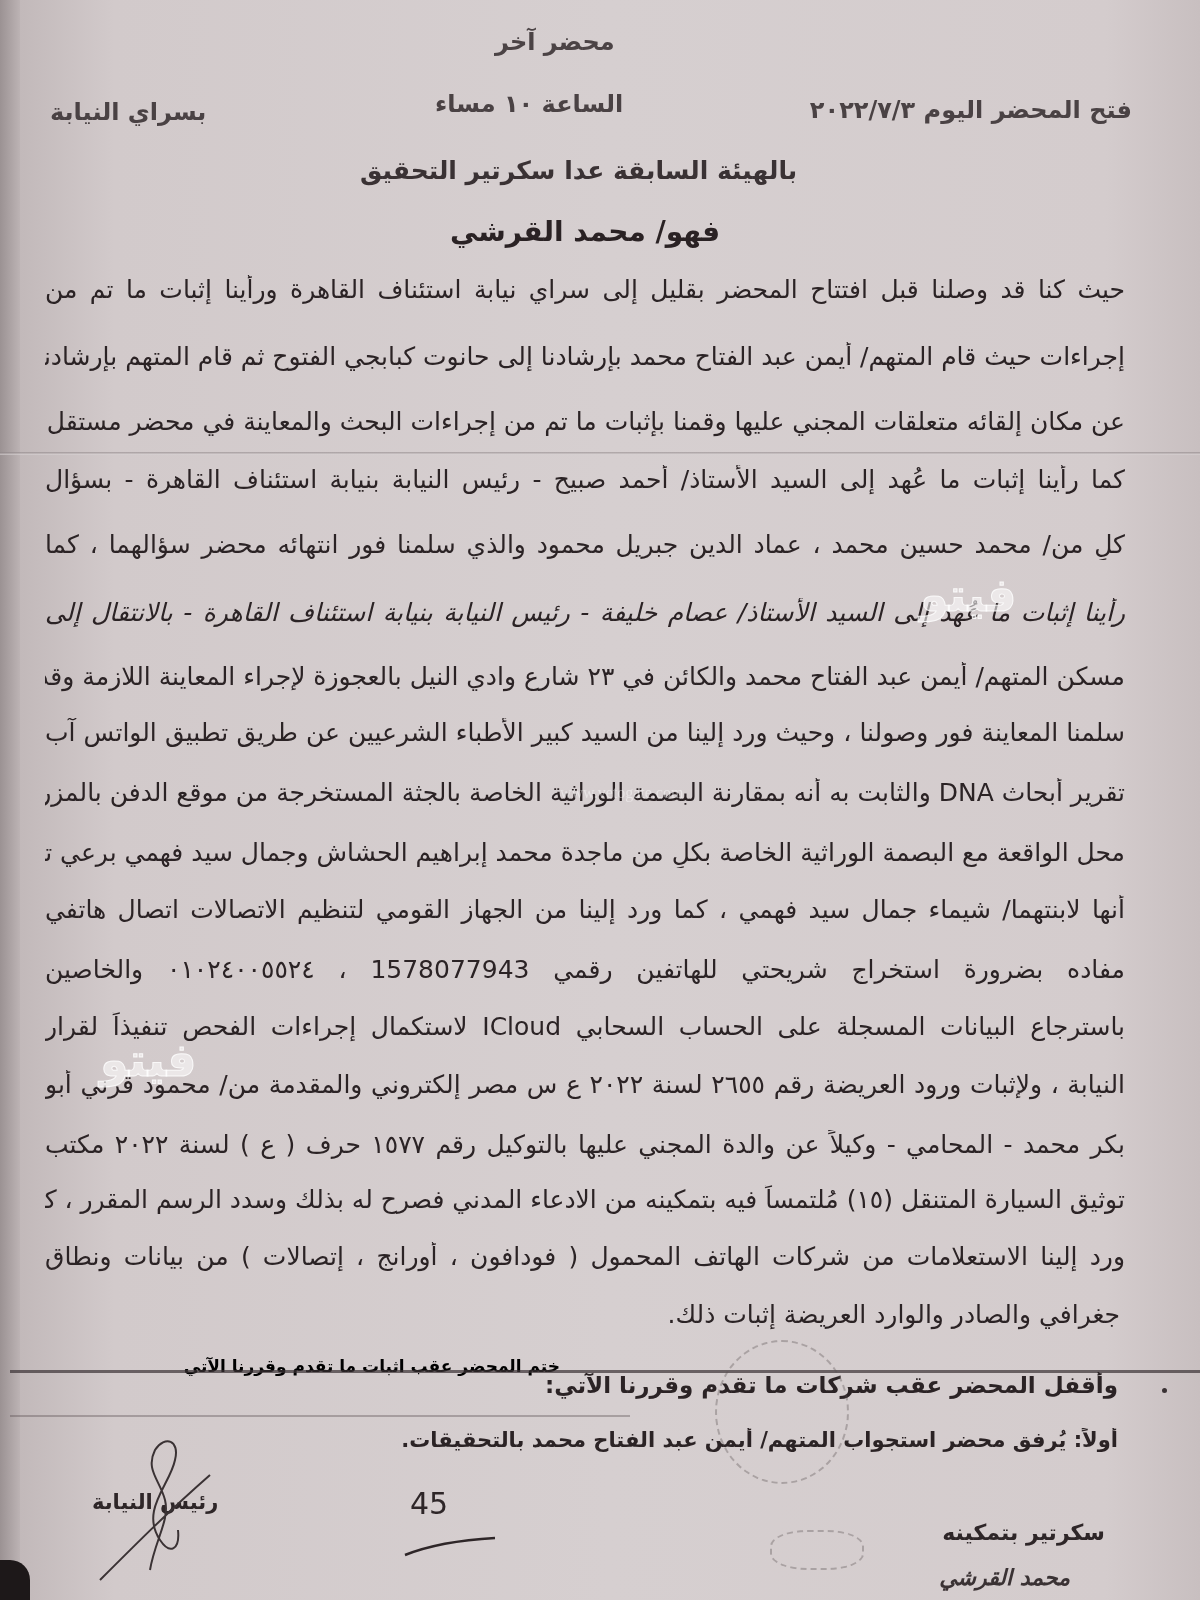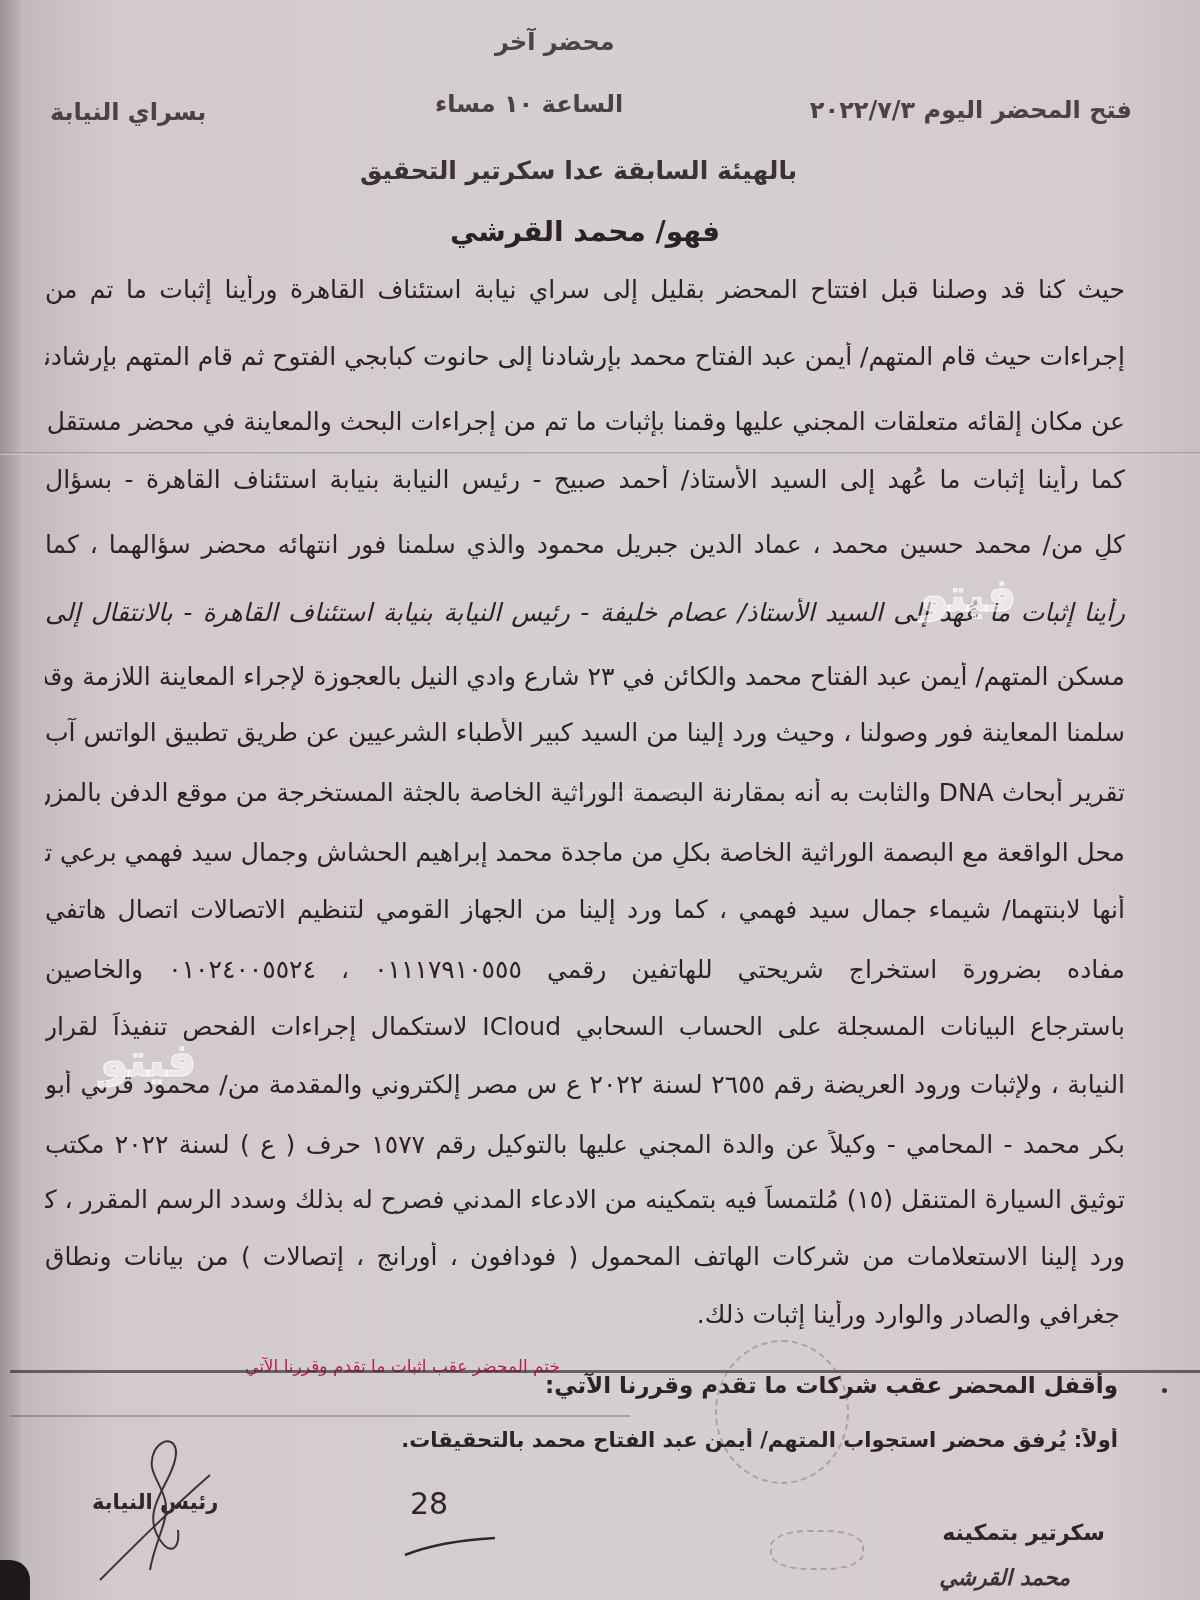--- a/index.html
+++ b/index.html
@@ -73,45 +73,45 @@
 <div class="fold" style="top:452px;"></div>
 
 <div class="line" style="top:465px;">كما رأينا إثبات ما عُهد إلى السيد الأستاذ/ أحمد صبيح - رئيس النيابة بنيابة استئناف القاهرة - بسؤال</div>
 <div class="line" style="top:530px;">كلٍ من/ محمد حسين محمد ، عماد الدين جبريل محمود والذي سلمنا فور انتهائه محضر سؤالهما ، كما</div>
 <div class="line" style="top:598px;font-style:italic;">رأينا إثبات ما عُهد إلى السيد الأستاذ/ عصام خليفة - رئيس النيابة بنيابة استئناف القاهرة - بالانتقال إلى</div>
 <div class="line" style="top:662px;">مسكن المتهم/ أيمن عبد الفتاح محمد والكائن في ٢٣ شارع وادي النيل بالعجوزة لإجراء المعاينة اللازمة وقد</div>
 <div class="line" style="top:718px;">سلمنا المعاينة فور وصولنا ، وحيث ورد إلينا من السيد كبير الأطباء الشرعيين عن طريق تطبيق الواتس آب</div>
 <div class="line" style="top:778px;">تقرير أبحاث DNA والثابت به أنه بمقارنة البصمة الوراثية الخاصة بالجثة المستخرجة من موقع الدفن بالمزرعة</div>
 <div class="line" style="top:838px;">محل الواقعة مع البصمة الوراثية الخاصة بكلٍ من ماجدة محمد إبراهيم الحشاش وجمال سيد فهمي برعي تبين</div>
 <div class="line" style="top:895px;">أنها لابنتهما/ شيماء جمال سيد فهمي ، كما ورد إلينا من الجهاز القومي لتنظيم الاتصالات اتصال هاتفي</div>
-<div class="line" style="top:955px;">مفاده بضرورة استخراج شريحتي للهاتفين رقمي ٠١١١٧٩١٠٥٥٥ ، ٠١٠٢٤٠٠٥٥٢٤ والخاصين</div>
+<div class="line" style="top:955px;">مفاده بضرورة استخراج شريحتي للهاتفين رقمي 1578077943 ، ٠١٠٢٤٠٠٥٥٢٤ والخاصين</div>
 <div class="line" style="top:1012px;">باسترجاع البيانات المسجلة على الحساب السحابي ICloud لاستكمال إجراءات الفحص تنفيذاً لقرار</div>
 <div class="line" style="top:1070px;">النيابة ، ولإثبات ورود العريضة رقم ٢٦٥٥ لسنة ٢٠٢٢ ع س مصر إلكتروني والمقدمة من/ محمود قرني أبو</div>
 <div class="line" style="top:1130px;">بكر محمد - المحامي - وكيلاً عن والدة المجني عليها بالتوكيل رقم ١٥٧٧ حرف ( ع ) لسنة ٢٠٢٢ مكتب</div>
 <div class="line" style="top:1185px;">توثيق السيارة المتنقل (١٥) مُلتمساً فيه بتمكينه من الادعاء المدني فصرح له بذلك وسدد الرسم المقرر ، كما</div>
 <div class="line" style="top:1242px;">ورد إلينا الاستعلامات من شركات الهاتف المحمول ( فودافون ، أورانج ، إتصالات ) من بيانات ونطاق</div>
-<div class="line" style="top:1300px; text-align-last:auto; left:auto; right:80px;">جغرافي والصادر والوارد ورأينا إثبات ذلك.</div>
+<div class="line" style="top:1300px; text-align-last:auto; left:auto; right:80px;">جغرافي والصادر والوارد العريضة إثبات ذلك.</div>
 
-<div class="line" style="top:1356px; right:640px; left:41px; font-size:17px; font-weight:normal; color:#be185d; text-align-last:auto;">ختم المحضر عقب اثبات ما تقدم وقررنا الآتي</div>
+<div class="line" style="top:1356px; right:640px; left:41px; font-size:17px; font-weight:bold; color:#000000; text-align-last:auto;">ختم المحضر عقب اثبات ما تقدم وقررنا الآتي</div>
 <div class="strike" style="top:1370px; left:10px; width:1190px;"></div>
 
 <div class="bullet" style="right:33px; top:1388px;"></div>
 <div class="line" style="top:1372px; right:82px; left:auto; font-weight:bold; font-size:23px; text-align-last:auto;">وأقفل المحضر عقب شركات ما تقدم وقررنا الآتي:</div>
 <div class="rule" style="top:1415px; left:10px; width:620px;"></div>
 
 <div class="line" style="top:1428px; right:82px; left:auto; font-size:21px; font-weight:bold; text-align-last:auto;">أولاً: يُرفق محضر استجواب المتهم/ أيمن عبد الفتاح محمد بالتحقيقات.</div>
 
 <div class="stamp" style="left:275px; top:1340px; width:130px; height:140px; transform:translateX(440px);"></div>
 
 <div class="sig-label" style="left:92px; top:1490px;">رئيس النيابة</div>
 <svg style="position:absolute; left:60px; top:1430px;" width="160" height="160">
   <path d="M40 150 C 80 110, 110 80, 150 45 M 90 140 C 95 110, 110 90, 105 70 C 100 50, 85 40, 95 20 C 105 5, 120 10, 115 30 C 110 55, 80 80, 100 110 C 110 125, 120 120, 118 100" fill="none" stroke="#3a3234" stroke-width="2"></path>
 </svg>
 
-<div class="page-num" style="left:410px; top:1486px; font-family:'DejaVu Sans', sans-serif;">28</div>
+<div class="page-num" style="left:410px; top:1486px; font-family:'DejaVu Sans', sans-serif;">45</div>
 <svg style="position:absolute; left:400px; top:1530px;" width="100" height="30">
   <path d="M5 25 C 30 15, 60 10, 95 8" fill="none" stroke="#2e2628" stroke-width="2.5"></path>
 </svg>
 
 <div class="sig-label" style="right:95px; top:1520px; font-size:22px;">سكرتير بتمكينه</div>
 <div class="sig-label" style="right:130px; top:1565px; font-size:22px; font-style:italic; color:#3a3234;">محمد القرشي</div>
 <div class="stamp" style="left:770px; top:1530px; width:90px; height:36px; border-radius:40%;"></div>
 
 <div class="watermark" style="left:920px; top:520px;">فيتو</div>
 <div class="watermark" style="left:100px; top:985px;">فيتو</div>

